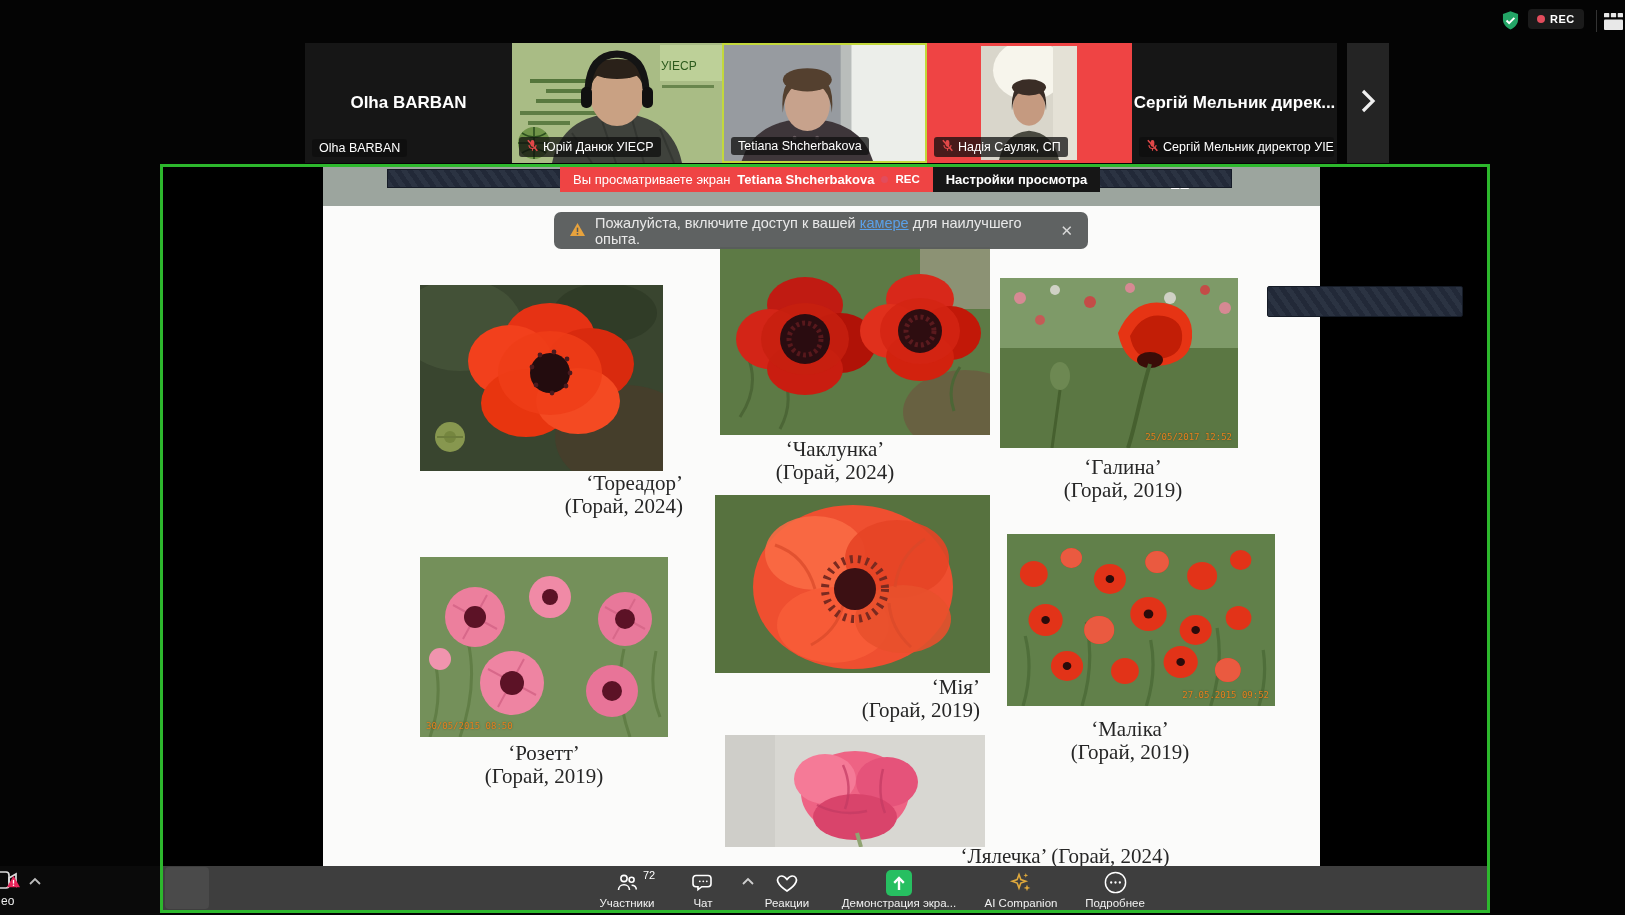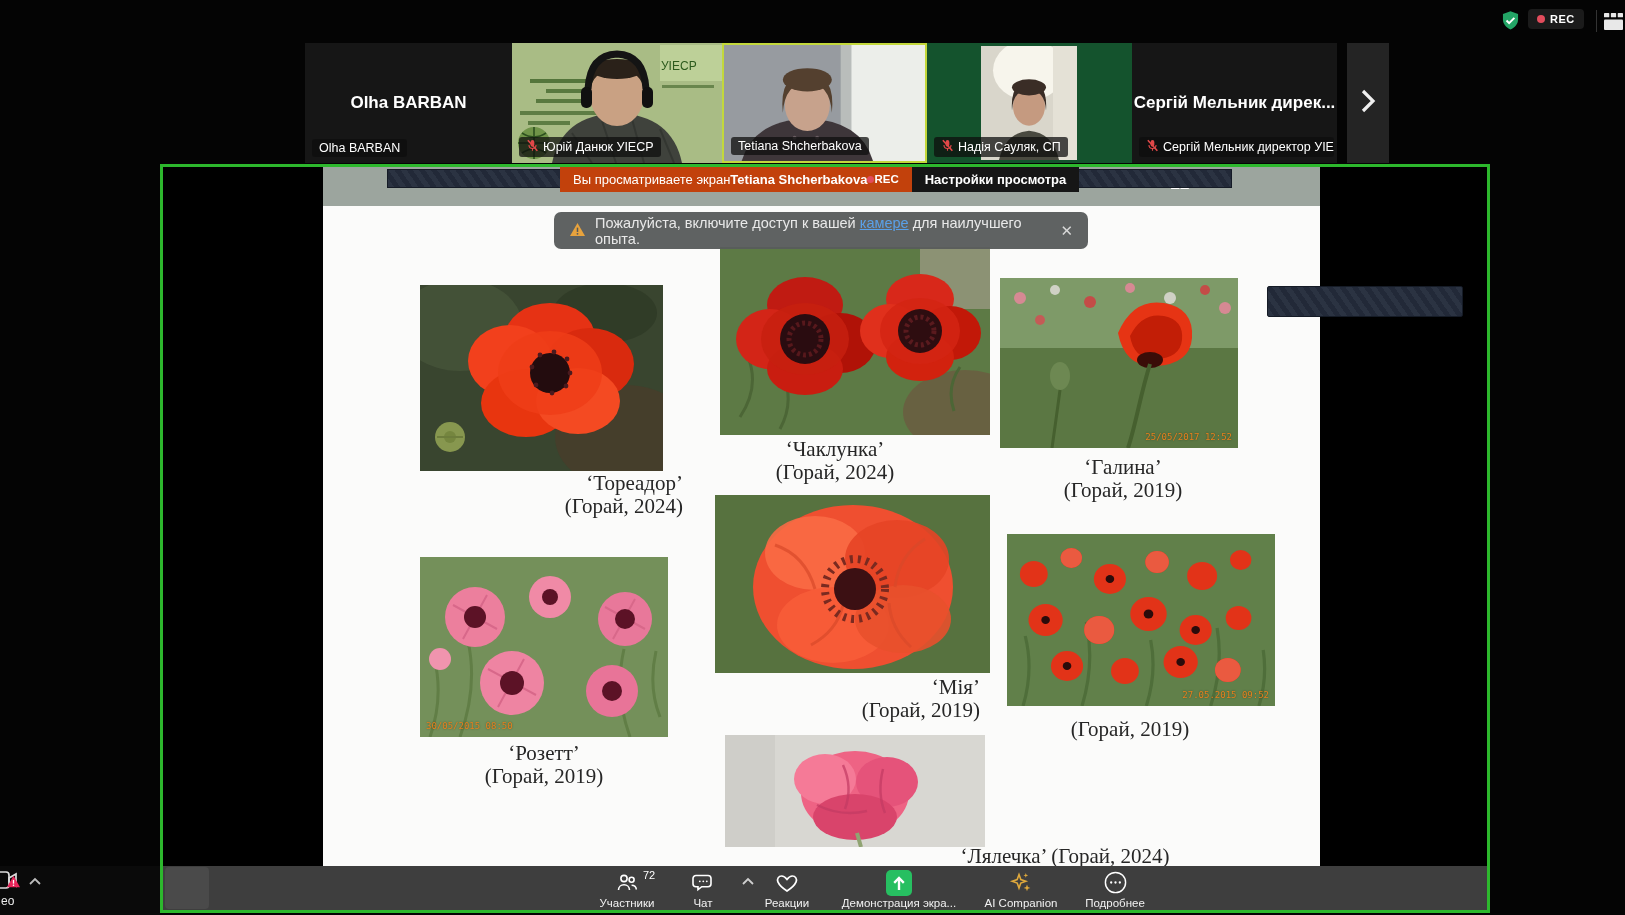--- a/index.html
+++ b/index.html
@@ -16,21 +16,21 @@
   .tile-center-name{position:absolute;left:0;right:0;top:50%;transform:translateY(-50%);
                     text-align:center;font-size:17px;font-weight:bold;color:#fff;}
   .name-pill{position:absolute;left:7px;bottom:6px;display:flex;align-items:center;gap:4px;
              background:rgba(14,14,14,.74);border-radius:3px;padding:2px 7px;
              font-size:12.5px;color:#fff;white-space:nowrap;max-width:95%;overflow:hidden;}
   
   .share-border{border:3px solid #2db82d;pointer-events:none;z-index:9;}
   .stripes{background:repeating-linear-gradient(55deg,#2b3342 0 5px,#222938 5px 10px);
            border:1px solid #151b26;}
   .green-banner{display:flex;align-items:stretch;z-index:6;font-size:13px;white-space:nowrap;}
-  .gb-green{display:flex;align-items:center;background:#c2410c;padding:0 13px;color:#fff;}
+  .gb-green{display:flex;align-items:center;gap:7px;background:#ef4444;padding:0 13px;color:#fff;}
   .gb-black{display:flex;align-items:center;background:#161616;padding:0 13px;color:#fff;font-weight:bold;}
   .toast{display:flex;align-items:center;gap:9px;background:rgba(88,92,92,.96);border-radius:7px;
          padding:0 15px;font-size:14.5px;color:#e9e9e9;z-index:7;}
   .toast a{color:#5aa0e8;text-decoration:underline;cursor:pointer;}
   .toast .close{margin-left:auto;color:#d8d8d8;font-size:15px;cursor:pointer;padding-left:14px;}
   
   .cap{position:absolute;text-align:center;font-family:"Liberation Serif","DejaVu Serif",serif;
        font-size:21px;line-height:23px;color:#262626;z-index:3;}
   .photo{position:absolute;z-index:2;overflow:hidden;}
   .photo svg{display:block;width:100%;height:100%;}
@@ -121,21 +121,21 @@
         <circle cx="115" cy="102" r="2" fill="#6a5d62"></circle>
       <ellipse cx="85" cy="62" rx="23" ry="27" fill="#c7a28c"></ellipse>
       <path d="M60 70 Q56 30 85 28 Q114 30 110 70 Q108 40 85 38 Q62 40 60 70z" fill="#54402f"></path>
       <ellipse cx="85" cy="36" rx="25" ry="12" fill="#54402f"></ellipse>
     </svg>
     <div class="name-pill">
       <span>Tetiana Shcherbakova</span>
     </div>
   </div>
 
-  <div class="tile" style="left:927px;width:205px;background:#14532d;">
+  <div class="tile" style="left:927px;width:205px;background:#ef4444;">
     <svg viewBox="0 0 96 113" preserveAspectRatio="none" style="position:absolute;left:54px;top:3px;width:96px;height:114px;">
       <rect width="96" height="113" fill="#d9d6cb"></rect>
       <ellipse cx="48" cy="24" rx="36" ry="30" fill="#f7f5ec"></ellipse>
       <rect x="72" y="0" width="24" height="113" fill="#e4e1d6"></rect>
       <ellipse cx="48" cy="60" rx="16" ry="19" fill="#c59a80"></ellipse>
       <path d="M31 64 Q29 36 48 35 Q67 36 65 64 Q64 44 48 43 Q32 44 31 64z" fill="#3a2d26"></path>
       <ellipse cx="48" cy="41" rx="17" ry="8" fill="#3a2d26"></ellipse>
       <path d="M18 113 Q24 86 48 84 Q72 86 78 113z" fill="#4a4a40"></path>
     </svg>
     <div class="name-pill">
@@ -388,20 +388,21 @@
   </div>
   <div class="cap" style="left:400px;top:742px;width:288px;">
     <div>‘Розетт’</div>
       <div>(Горай, 2019)</div>
   </div>
   <div class="cap" style="left:690px;top:676px;width:290px;text-align:right;">
     <div>‘Мія’</div>
       <div>(Горай, 2019)</div>
   </div>
   <div class="cap" style="left:990px;top:718px;width:280px;">
+    <div>‘Маліка’</div>
       <div>(Горай, 2019)</div>
   </div>
   <div class="cap" style="left:905px;top:845px;width:320px;">
     <div>‘Лялечка’ (Горай, 2024)</div>
   </div>
 
   <div class="abs toolbar" style="left:163px;top:866px;width:1327px;height:44px;">
     <div class="abs" style="left:2px;top:1px;width:44px;height:42px;background:#4a4a4a;border-radius:4px;"></div>
 
     <div class="tb-btn" style="left:424px;width:80px;">

